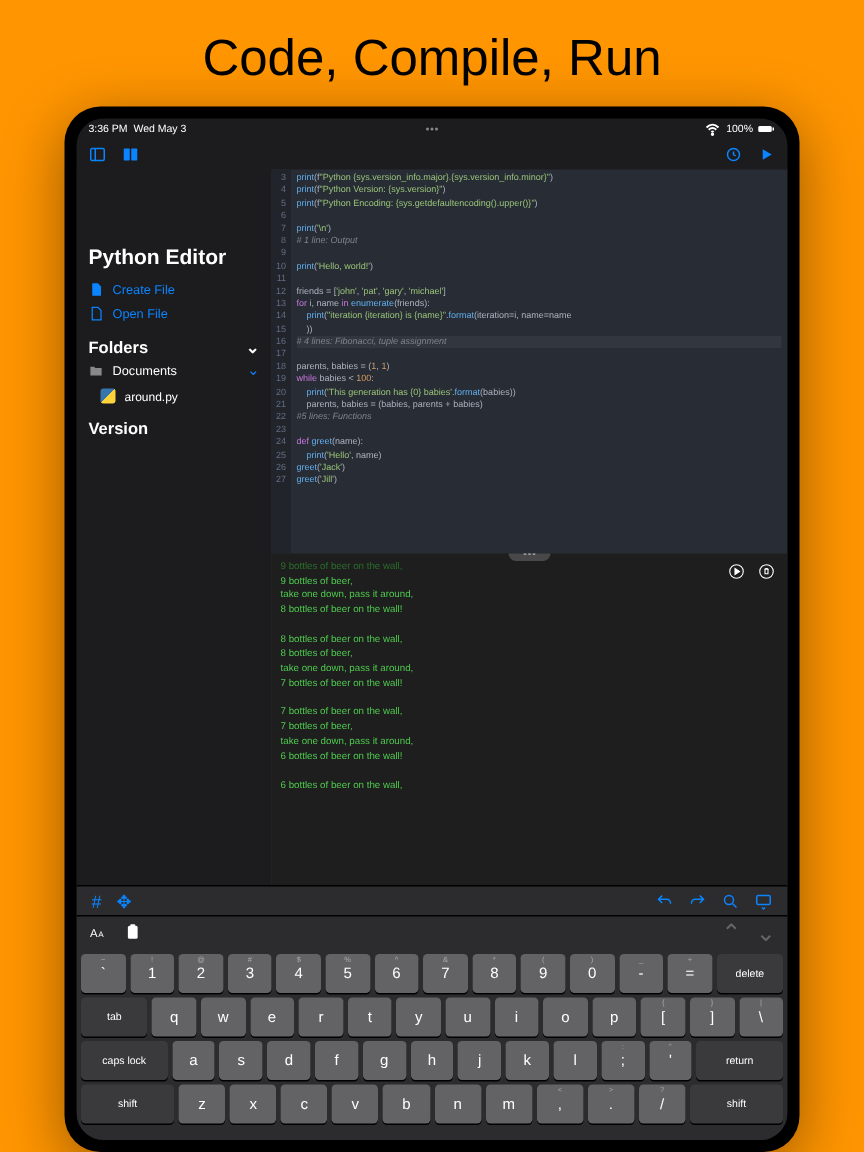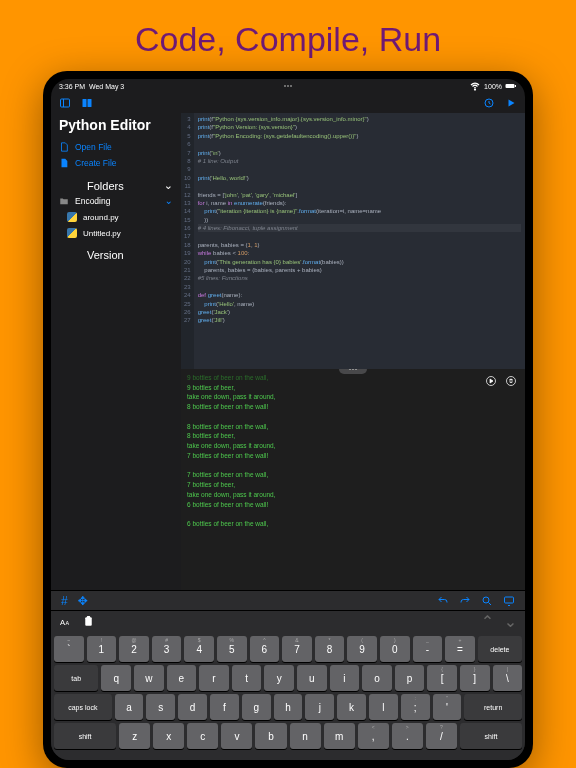--- a/index.html
+++ b/index.html
@@ -1,34 +1,34 @@
 <!DOCTYPE html>
 <html><head>
   <meta charset="utf-8">
   <style>
     * { box-sizing: border-box; margin: 0; padding: 0; font-family: -apple-system, BlinkMacSystemFont, sans-serif; }
     body { background: #ff9500; width: 576px; height: 768px; overflow: hidden; display: flex; flex-direction: column; align-items: center; }
-    .headline { color: #701a75; font-size: 34px; font-weight: 400; margin: 20px 0 12px; }
+    .headline { color: #000000; font-size: 34px; font-weight: 400; margin: 20px 0 12px; }
     .ipad { width: 490px; height: 700px; background: #000; border-radius: 24px; padding: 8px; box-shadow: 0 10px 40px rgba(0,0,0,.4); }
     .screen { width: 100%; height: 100%; background: #1c1c1e; border-radius: 18px; overflow: hidden; display: flex; flex-direction: column; position: relative; }
     .statusbar { height: 14px; display: flex; align-items: center; justify-content: space-between; padding: 0 8px; color: #fff; font-size: 7px; }
     .statusbar .center { position: absolute; left: 50%; transform: translateX(-50%); display: flex; gap: 1px; }
     .statusbar .center span { width: 2px; height: 2px; background: #888; border-radius: 50%; }
     .statusbar .right { display: flex; gap: 3px; align-items: center; }
     .topbar { height: 20px; display: flex; align-items: center; justify-content: space-between; padding: 0 8px; }
     .topbar-left, .topbar-right { display: flex; gap: 10px; align-items: center; }
     .icn { width: 12px; height: 12px; display: inline-flex; align-items: center; justify-content: center; }
     .icn svg { width: 100%; height: 100%; }
     .main { flex: 1; display: flex; min-height: 0; }
     .sidebar { width: 130px; background: #1c1c1e; padding: 4px 8px; color: #fff; flex-shrink: 0; }
-    .sidebar h1 { font-size: 14px; font-weight: 700; margin-bottom: 6px; }
+    .sidebar h1 { font-size: 14px; font-weight: 700; margin-bottom: 6px; margin-top: 46px; }
     .action-item { display: flex; align-items: center; gap: 6px; color: #0a84ff; font-size: 8.5px; padding: 3px 0; cursor: pointer; }
     .action-item .icn { width: 10px; height: 10px; }
     .section-head { display: flex; align-items: center; justify-content: space-between; margin-top: 8px; }
-    .section-head span { color: #fff; font-size: 11px; font-weight: 400; margin-left: 28px; }
+    .section-head span { color: #fff; font-size: 11px; font-weight: 700; }
     .chev { color: #0a84ff; font-size: 10px; }
     .folder-item { display: flex; align-items: center; gap: 6px; color: #fff; font-size: 8.5px; padding: 3px 0; cursor: pointer; }
     .folder-item .icn { width: 10px; height: 10px; color: #888; }
     .file-item { display: flex; align-items: center; gap: 6px; color: #fff; font-size: 8px; padding: 3px 0 3px 8px; cursor: pointer; }
     .pyicon { width: 10px; height: 10px; background: linear-gradient(135deg,#3776ab 50%,#ffd43b 50%); border-radius: 2px; }
     .editor-area { flex: 1; display: flex; flex-direction: column; min-width: 0; background: #282c34; }
     .code-pane { flex: 1.2; display: flex; overflow: hidden; font-family: Menlo, monospace; font-size: 6px; line-height: 1.4; }
     .gutter { background: #21252b; color: #636d83; padding: 2px 3px; text-align: right; user-select: none; }
     .gutter div { height: 8.4px; }
     .code { flex: 1; padding: 2px 4px; white-space: pre; overflow: hidden; }
@@ -121,56 +121,52 @@
       </div>
     </div>
 
     <div class="main">
 
       <div class="sidebar">
         <h1>Python Editor</h1>
 
         <div class="action-item">
           <span class="icn">
+              <svg viewBox="0 0 24 24" fill="#0a84ff">
+                <path d="M6 2h9l5 5v15H6z"></path>
+              </svg>
+            </span>
+          <span>Create File</span>
+        </div>
+        <div class="action-item">
+          <span class="icn">
               <svg viewBox="0 0 24 24" fill="none" stroke="#0a84ff" stroke-width="2">
                 <path d="M6 2h9l5 5v15H6z"></path>
               </svg>
             </span>
           <span>Open File</span>
-        </div>
-        <div class="action-item">
-          <span class="icn">
-              <svg viewBox="0 0 24 24" fill="#0a84ff">
-                <path d="M6 2h9l5 5v15H6z"></path>
-              </svg>
-            </span>
-          <span>Create File</span>
         </div>
 
         <div class="section-head">
           <span>Folders</span>
           <span class="chev">⌄</span>
         </div>
         <div class="folder-item">
           <span class="icn">
               <svg viewBox="0 0 24 24" fill="#888">
                 <path d="M3 6h6l2 2h10v12H3z"></path>
               </svg>
             </span>
-          <span>Encoding</span>
+          <span>Documents</span>
           <span class="chev" style="margin-left:auto">⌄</span>
         </div>
         <div id="file-list">
             <div class="file-item">
               <span class="pyicon"></span>
               <span>around.py</span>
-            </div>
-            <div class="file-item">
-              <span class="pyicon"></span>
-              <span>Untitled.py</span>
             </div>
           </div>
 
         <div class="section-head">
           <span>Version</span>
         </div>
       </div>
 
       <div class="editor-area">
         <div class="code-pane">

